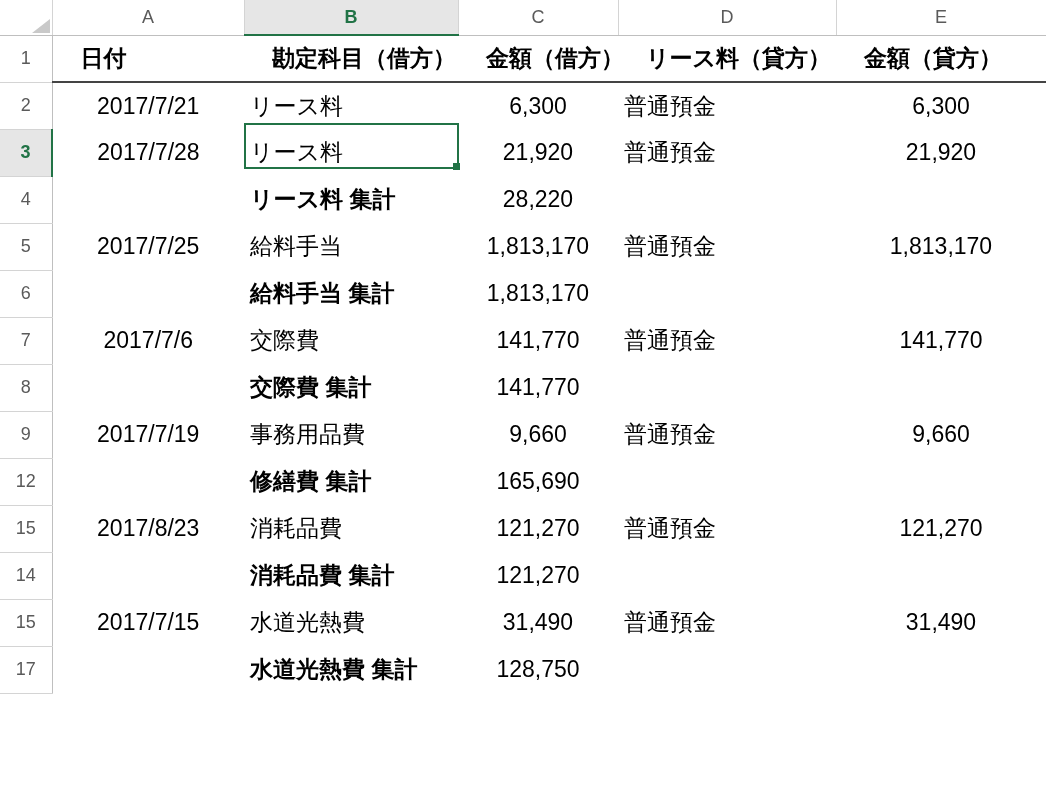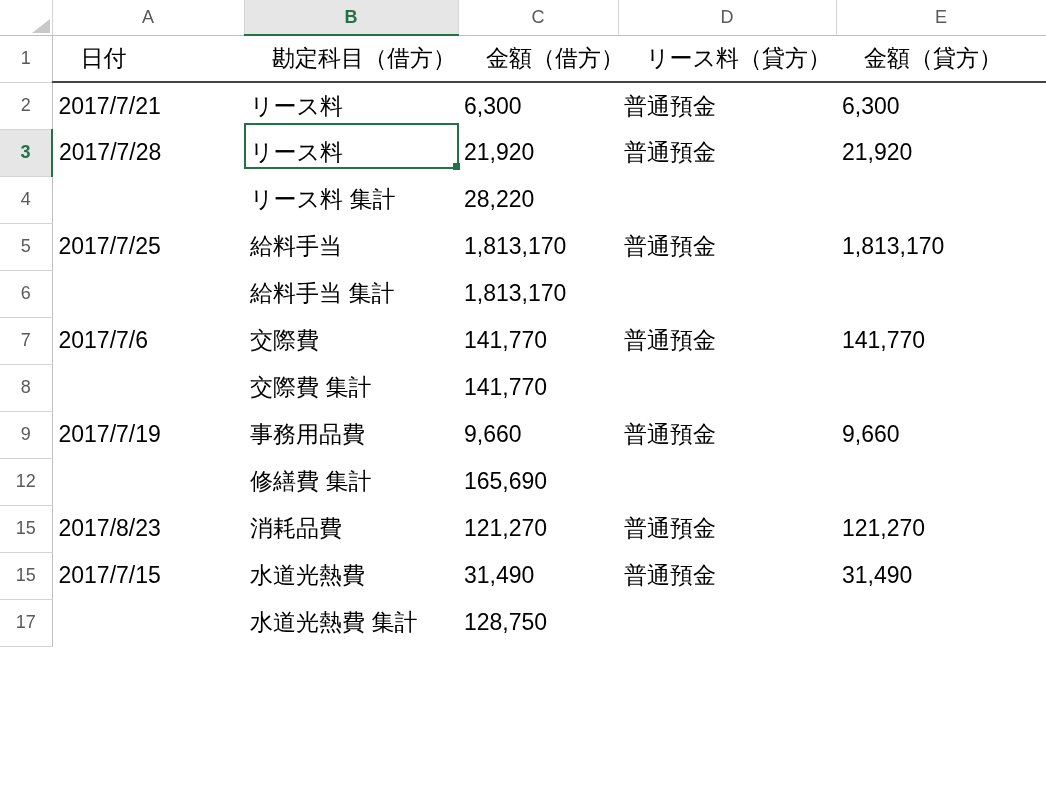--- a/index.html
+++ b/index.html
@@ -84,28 +84,28 @@
 
   td.cell {
     height: 44px;
     padding: 0 6px;
     font-size: 23px;
     line-height: 1;
     white-space: nowrap;
     overflow: hidden;
   }
   td.cell.header-row {
-    font-weight: normal;
+    font-weight: bold;
     border-bottom: 2px solid #444;
     padding-left: 28px;
   }
-  td.cell.bold { font-weight: normal; }
+  td.cell.bold { font-weight: bold; }
 
   td.cell.t-left  { text-align: left;  }
-  td.cell.t-right { text-align: left; }
+  td.cell.t-right { text-align: center; }
 
   
   .active-cell {
     position: absolute;
     border: 2px solid #217346;
     box-sizing: border-box;
     pointer-events: none;
   }
   .active-cell .handle {
     position: absolute;
@@ -235,20 +235,28 @@
 
       <tr>
         <td class="rowhead">15</td>
         <td class="cell t-right">2017/8/23</td>
         <td class="cell t-left">消耗品費</td>
         <td class="cell t-right">121,270</td>
         <td class="cell t-left">普通預金</td>
         <td class="cell t-right">121,270</td>
       </tr>
 
+      <tr>
+        <td class="rowhead">14</td>
+        <td class="cell"></td>
+        <td class="cell t-left bold">消耗品費 集計</td>
+        <td class="cell t-right">121,270</td>
+        <td class="cell"></td>
+        <td class="cell"></td>
+      </tr>
 
       <tr>
         <td class="rowhead">15</td>
         <td class="cell t-right">2017/7/15</td>
         <td class="cell t-left">水道光熱費</td>
         <td class="cell t-right">31,490</td>
         <td class="cell t-left">普通預金</td>
         <td class="cell t-right">31,490</td>
       </tr>
 

